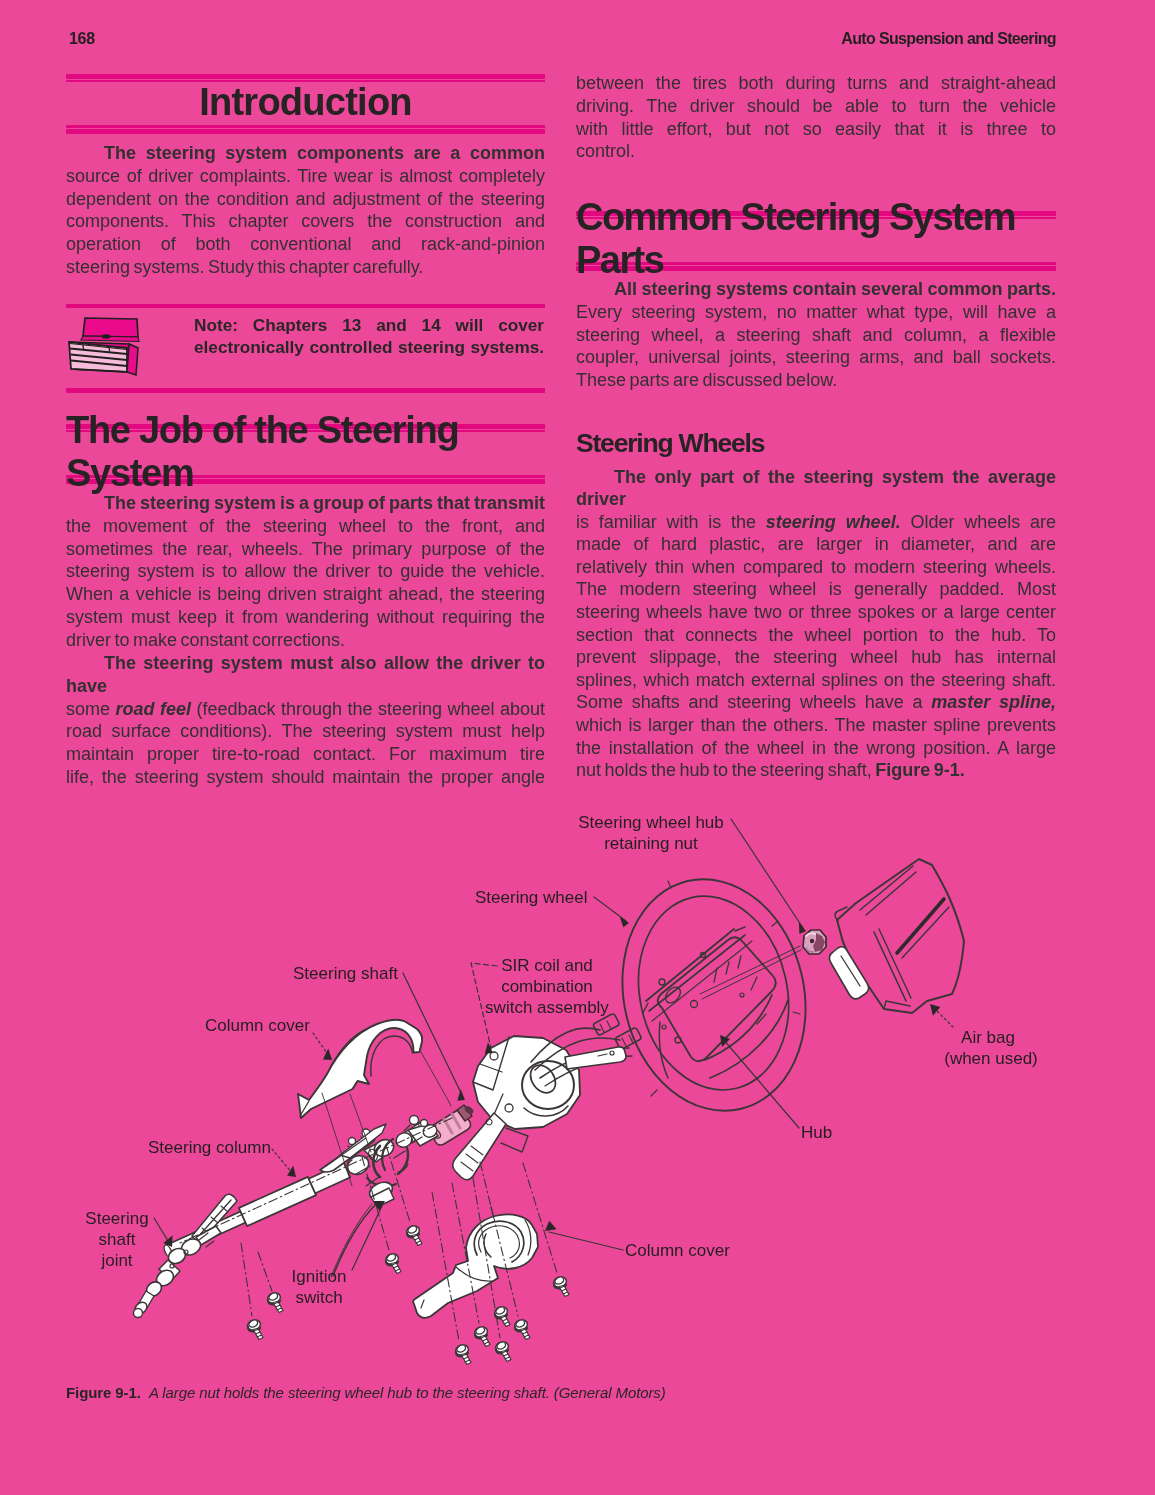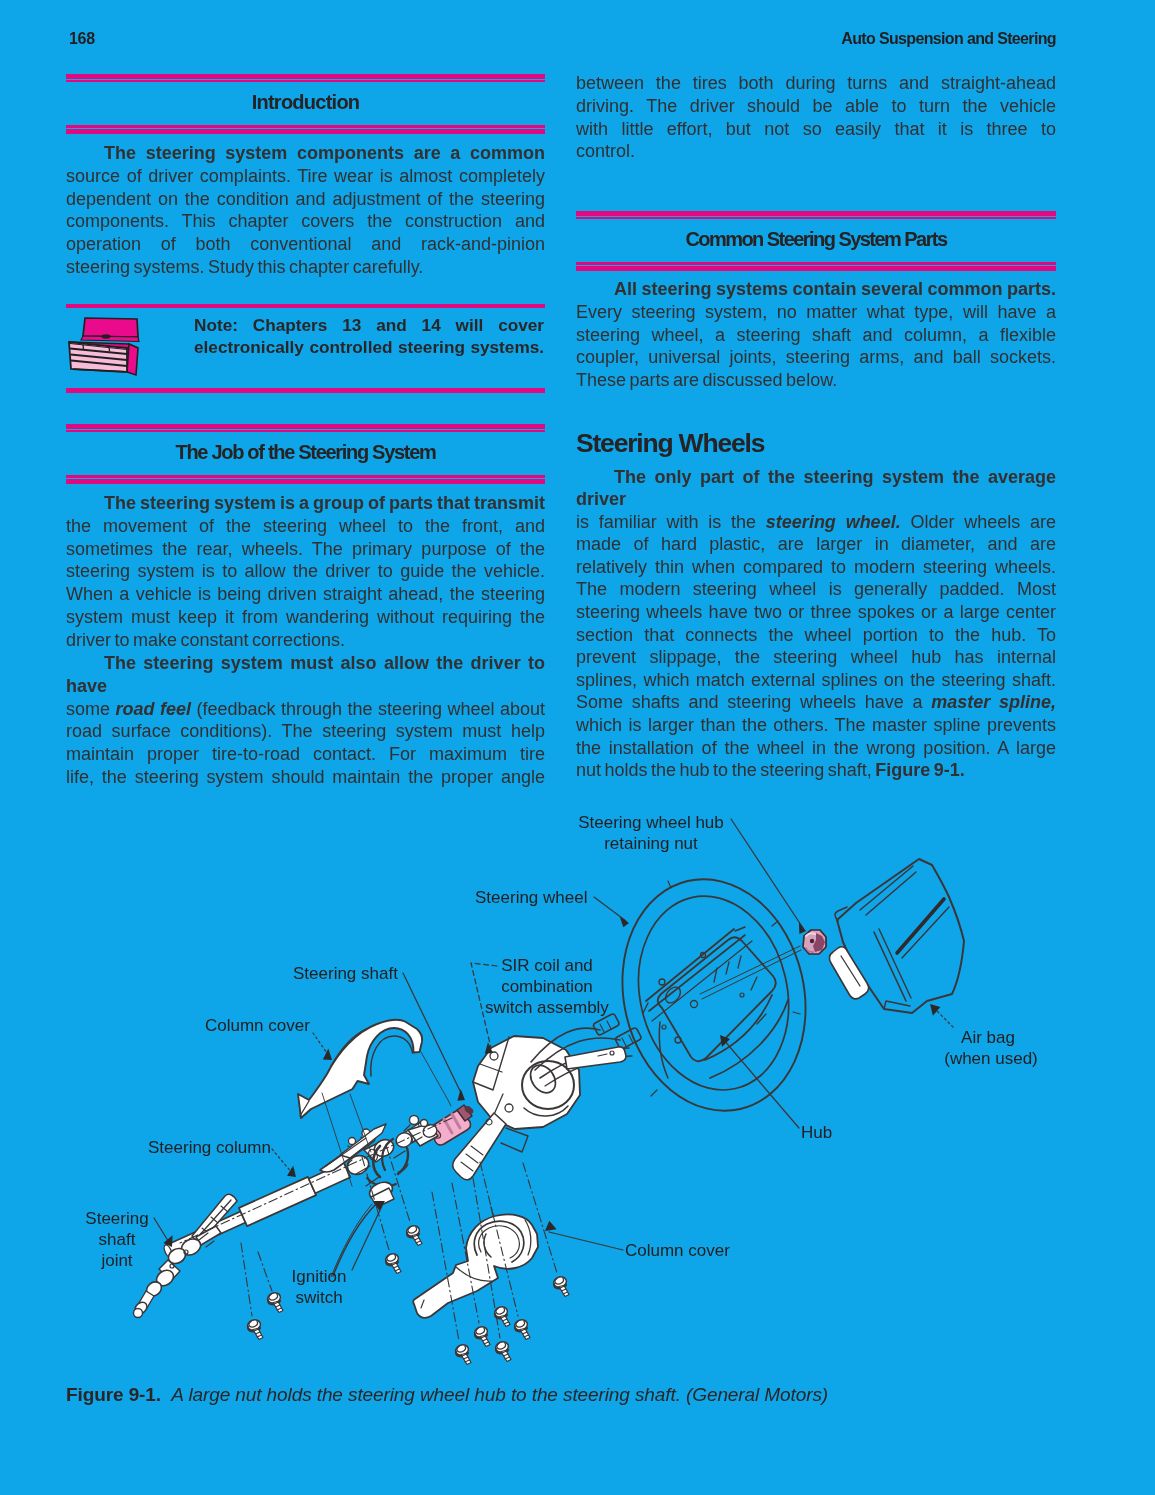--- a/index.html
+++ b/index.html
@@ -1,24 +1,24 @@
 <!DOCTYPE html>
 <html><head>
 <meta charset="utf-8">
 <style>
 * { margin:0; padding:0; box-sizing:border-box; }
 html,body { width:1155px; height:1495px; background:#ffffff; font-family:"Liberation Sans", sans-serif; }
-#page { position:absolute; left:0; top:0; width:1155px; height:1495px; background:#0ea5e9; overflow:hidden; }
+#page { position:absolute; left:0; top:0; width:1155px; height:1495px; background:#ec4899; overflow:hidden; }
 .abs { position:absolute; }
 .hdr { font-weight:bold; font-size:16px; letter-spacing:-0.3px; color:#231f20; }
 .band { position:absolute; width:479px; }
 .bthick { height:4.6px; background:#e20880; }
 .bthin { height:2.4px; background:#e20880; }
 .gap1 { height:1.4px; }
-.htxt { height:43px; display:flex; align-items:center; justify-content:center; font-weight:bold; font-size:20px; color:#272223; position:relative; top:-1.5px; }
+.htxt { height:43px; display:flex; align-items:center; justify-content:center; font-weight:bold; font-size:38px; color:#272223; position:relative; top:-1.5px; }
 .p { position:absolute; width:479px; font-size:18px; line-height:22.8px; color:#333031; word-spacing:-1.5px; }
 .l { text-align:justify; text-align-last:justify; }
 .le { text-align:center; text-align-last:left; }
 .lf { text-indent:38px;font-weight:bold; }
 .notetxt { position:absolute; left:194px; top:313px; width:350px; font-weight:bold; font-size:17.2px; line-height:22px; word-spacing:-1px; color:#2a2627; }
 .subhead { position:absolute; font-weight:bold; font-size:26.5px; color:#272223; letter-spacing:-1.2px; line-height:1; }
 </style>
 </head>
 <body>
 <div id="page">
@@ -444,16 +444,16 @@
     <text x="117" y="1245" text-anchor="middle">shaft</text>
     <text x="117" y="1266" text-anchor="middle">joint</text>
     <text x="319" y="1282" text-anchor="middle">Ignition</text>
     <text x="319" y="1303" text-anchor="middle">switch</text>
     <text x="625" y="1256">Column cover</text>
   </g>
 </g>
 </svg>
   </div>
 
-  <div class="abs" style="left:66px; top:1384px; font-size:19px; color:#2a2627; letter-spacing:-0.1px;">
+  <div class="abs" style="left:66px; top:1384px; font-size:15px; color:#2a2627; letter-spacing:-0.1px;">
     <b>Figure 9-1.</b>&nbsp; <i>A large nut holds the steering wheel hub to the steering shaft. (General Motors)</i>
   </div>
 </div>
 
 </body></html>

